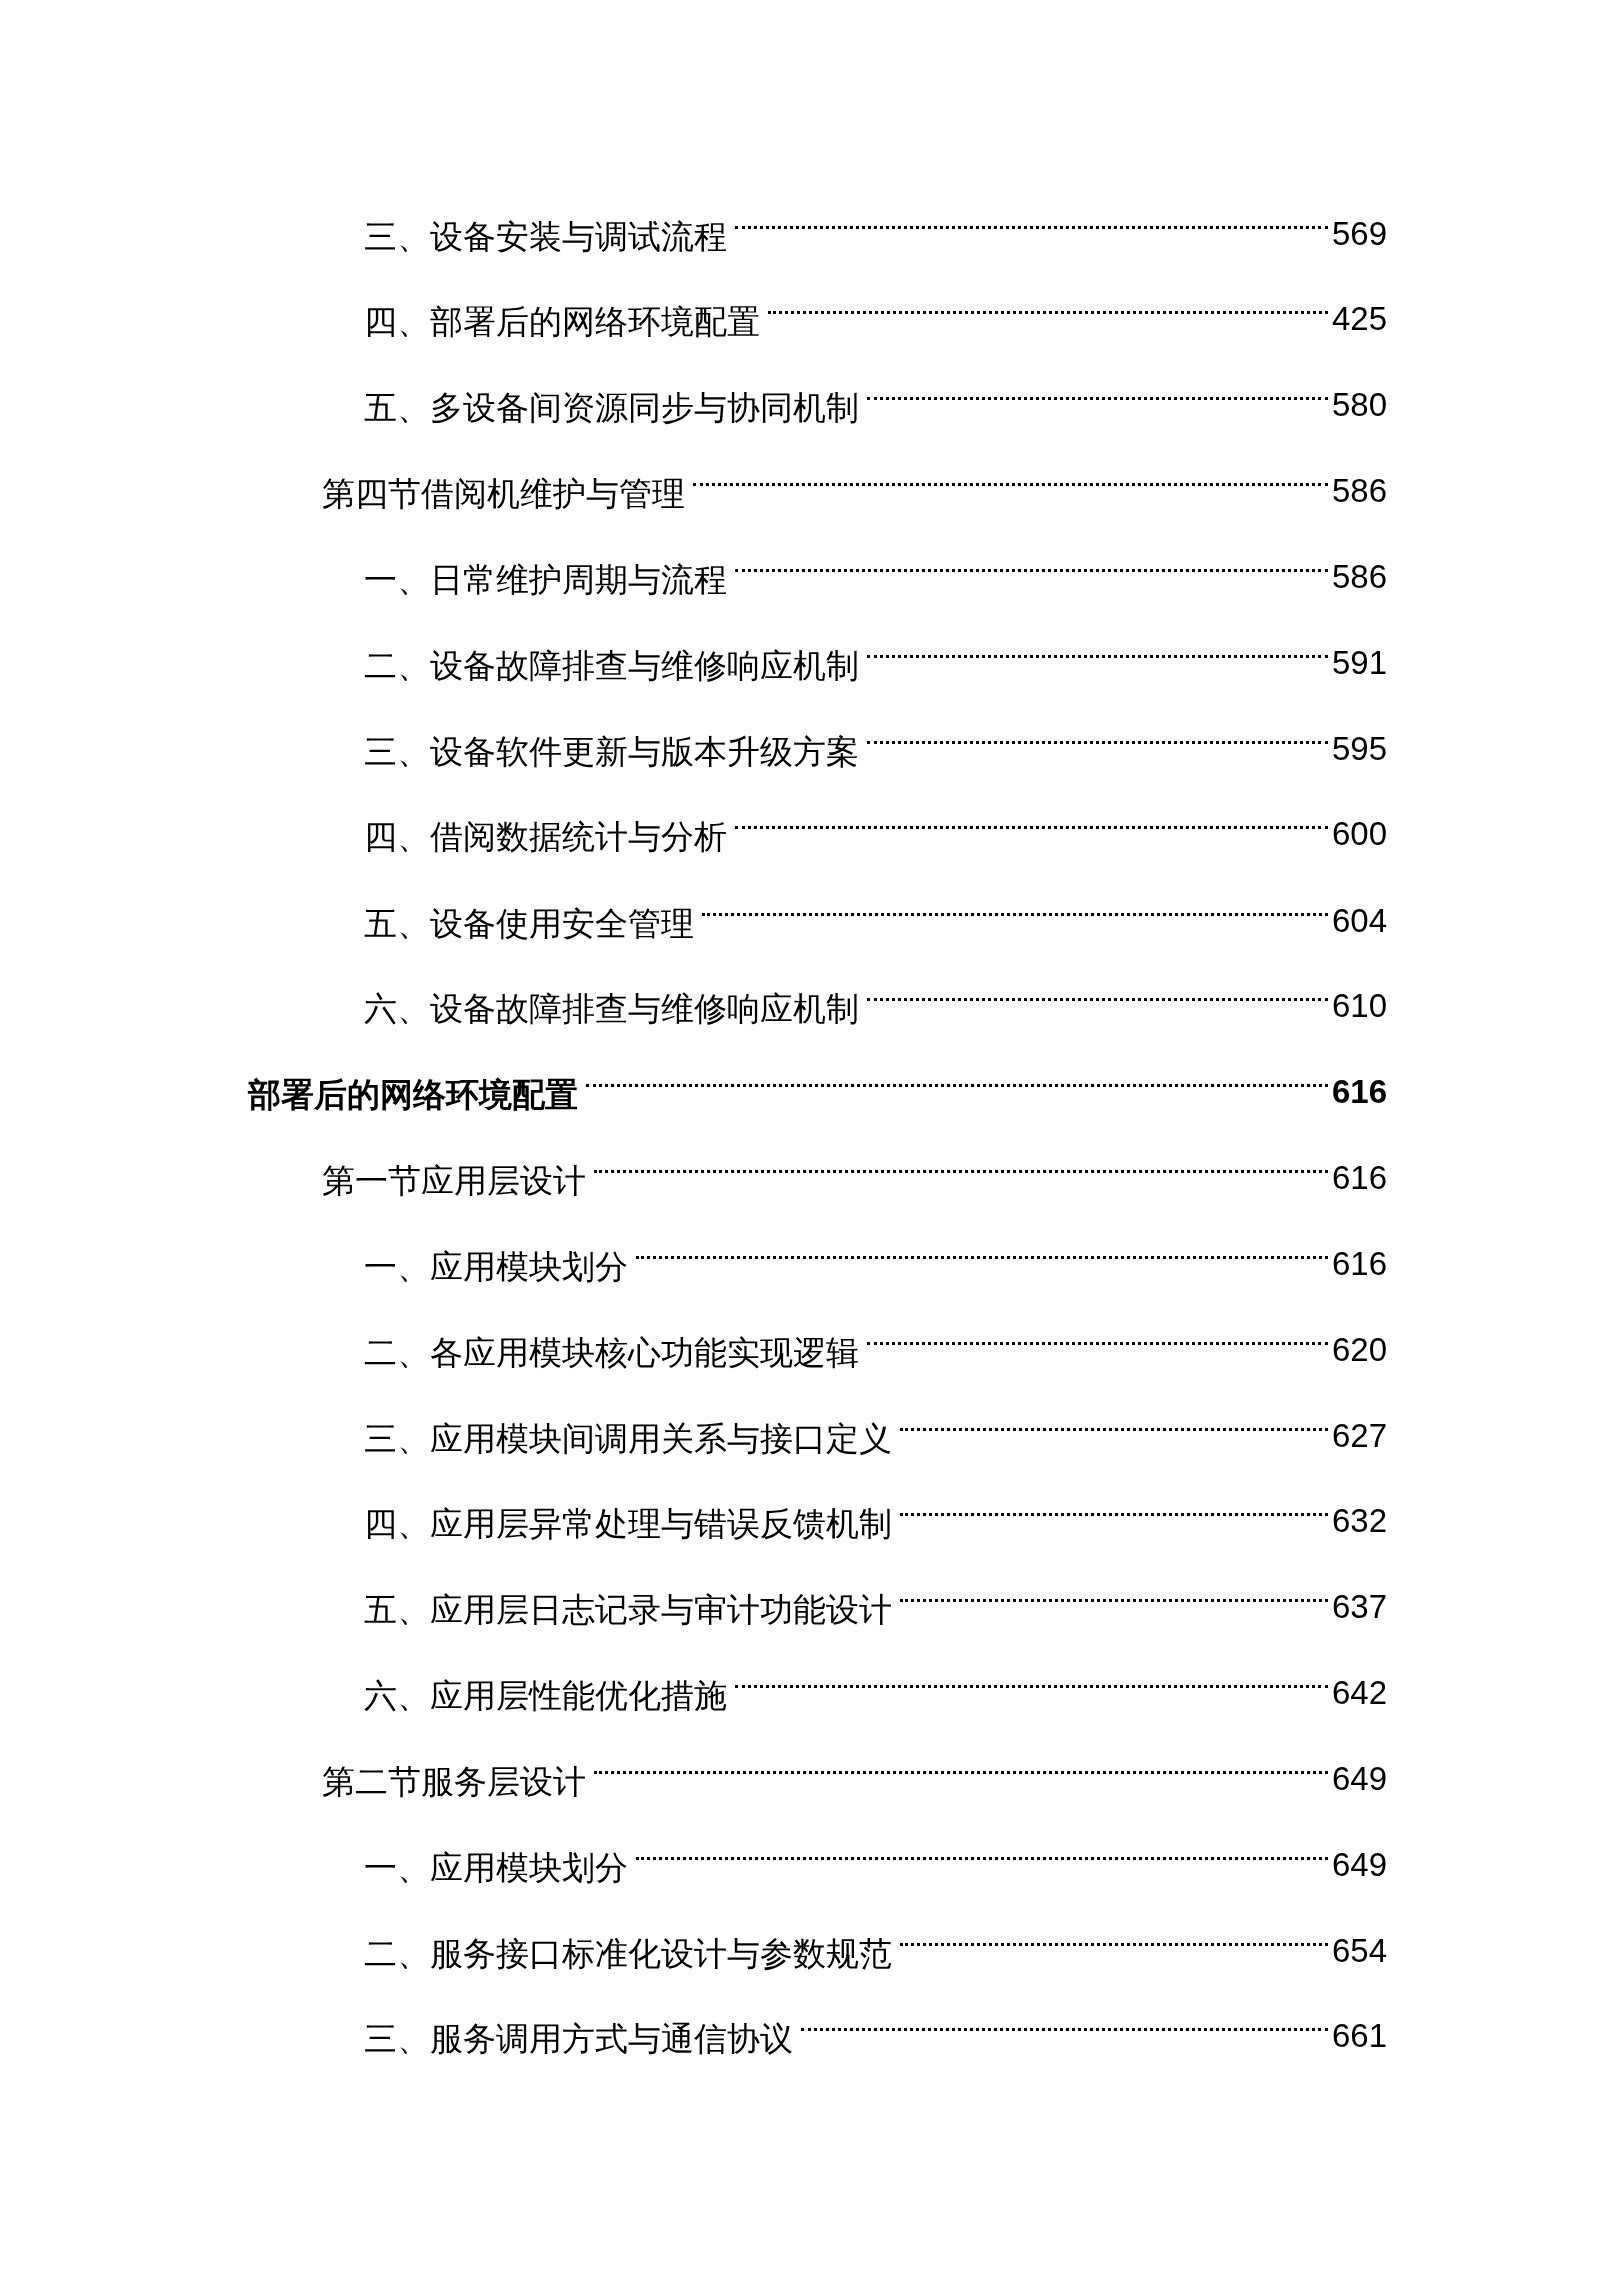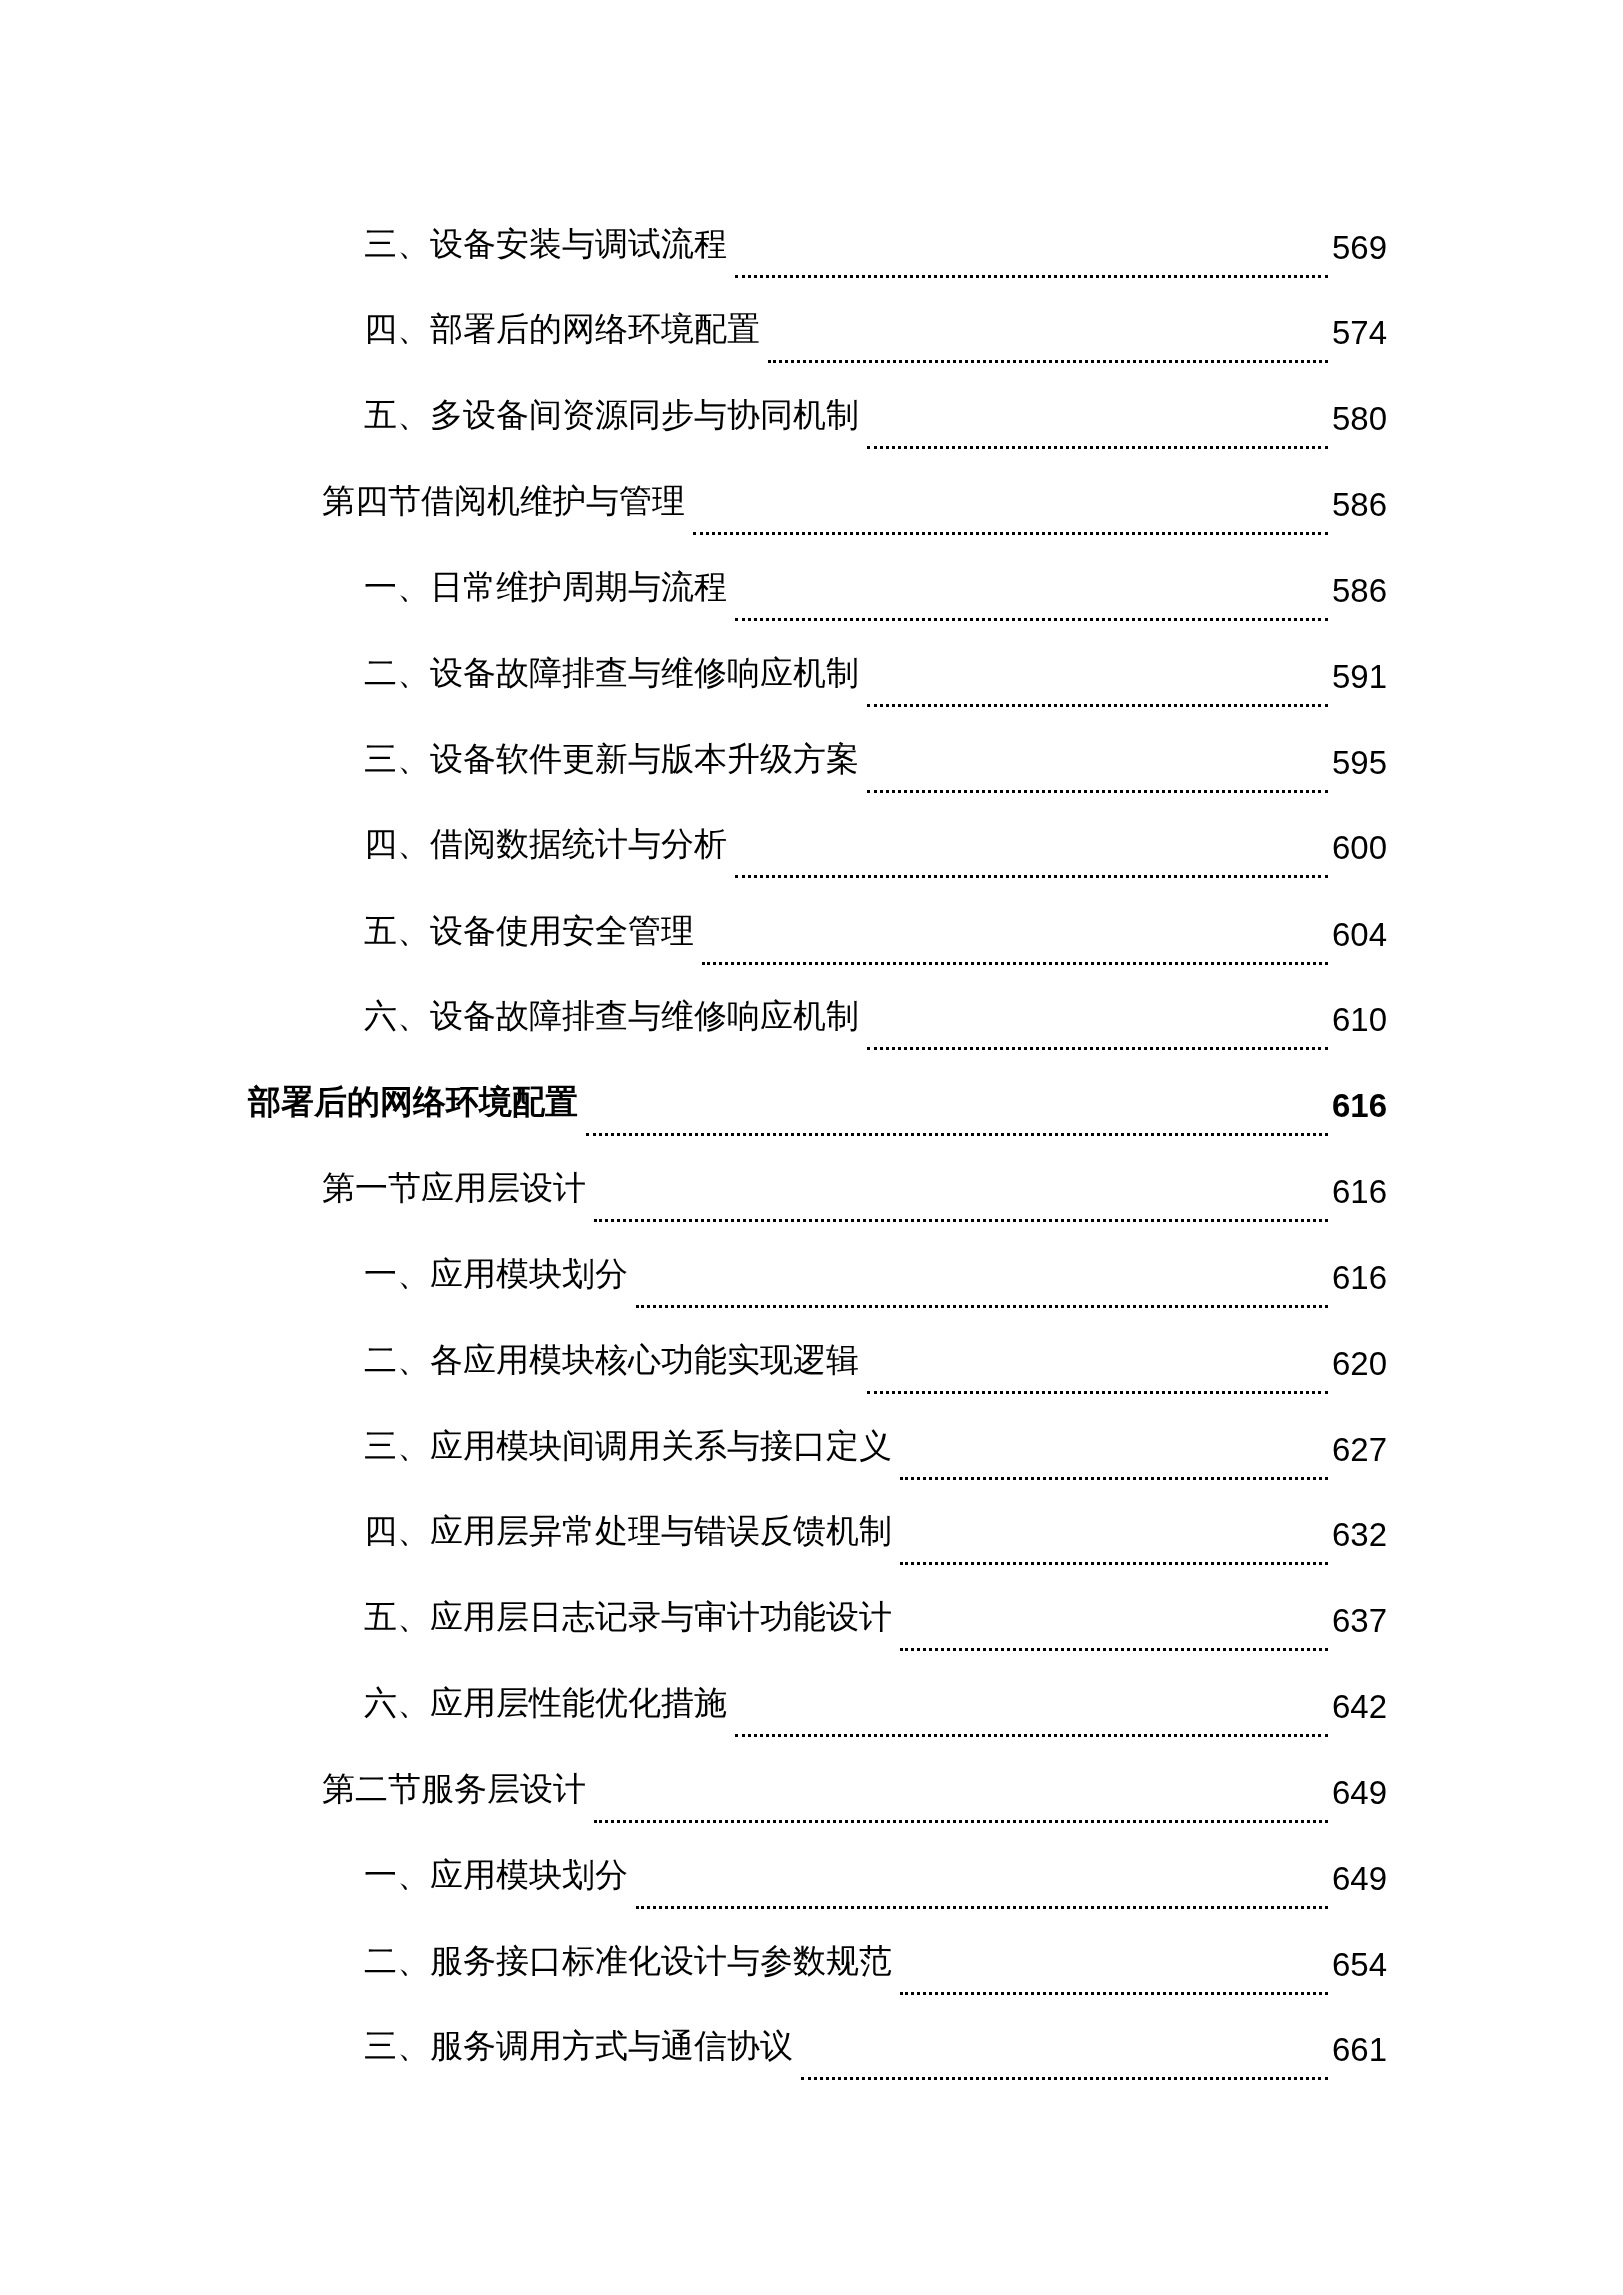--- a/index.html
+++ b/index.html
@@ -1,39 +1,39 @@
 <!DOCTYPE html>
 <html style="font-size:10.5px"><head>
 <meta charset="utf-8">
 <style>
   html, body { margin:0; padding:0; background:#ffffff; }
   body { width:1623px; height:2295px; position:relative; overflow:hidden;
          font-family:"DejaVu Sans", "Liberation Sans", sans-serif; color:#000; }
   .toc { position:absolute; left:0; top:0; width:1623px; height:2295px; }
-  .row { position:absolute; left:0; right:236px; height:52px; display:flex; align-items:flex-end; }
+  .row { position:absolute; left:0; right:236px; height:52px; display:flex; align-items:flex-start; }
   .row .title { white-space:nowrap; font-size:33px; padding-right:3.9px; }
   .row .dots { flex:1; height:0; border-bottom:3.3px dotted #000; margin:0 3.9px; position:relative; top:10.5px; }
   .row .page { font-family:"Liberation Sans", sans-serif; font-size:33px; white-space:nowrap; }
   .lvl1 { padding-left:248px; font-weight:bold; }
   .lvl2 { padding-left:306px;margin-left:16px; }
   .lvl3 { padding-left:364px; }
 </style>
 </head>
 <body>
 
 <div class="toc">
   <div class="row lvl3" style="top:215px">
       <span class="title">三、设备安装与调试流程</span>
       <span class="dots"></span>
       <span class="page">569</span>
     </div>
   <div class="row lvl3" style="top:300px">
       <span class="title">四、部署后的网络环境配置</span>
       <span class="dots"></span>
-      <span class="page">574</span>
+      <span class="page">425</span>
     </div>
   <div class="row lvl3" style="top:386px">
       <span class="title">五、多设备间资源同步与协同机制</span>
       <span class="dots"></span>
       <span class="page">580</span>
     </div>
   <div class="row lvl2" style="top:472px">
       <span class="title">第四节借阅机维护与管理</span>
       <span class="dots"></span>
       <span class="page">586</span>

